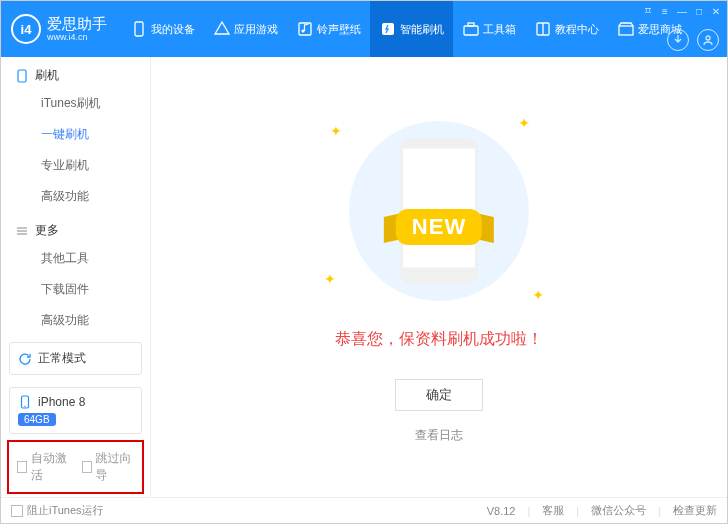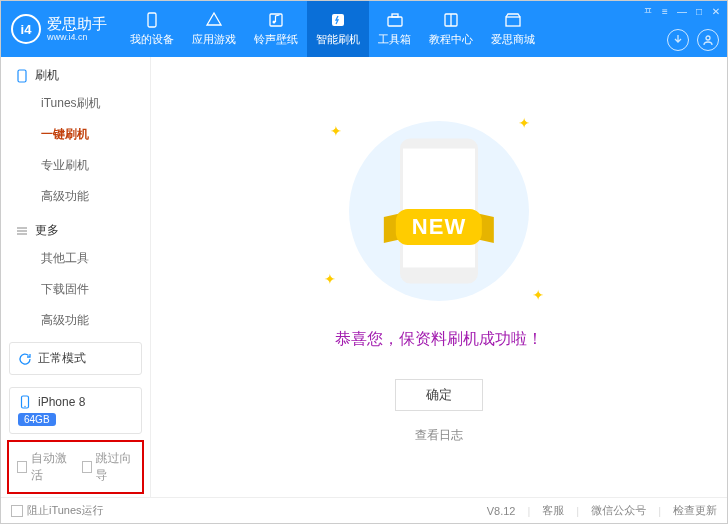--- a/index.html
+++ b/index.html
@@ -5,35 +5,35 @@
     * { margin: 0; padding: 0; box-sizing: border-box; font-family: "Microsoft YaHei", Arial, sans-serif; }
     body { width: 728px; height: 524px; overflow: hidden; background: #fff; border: 1px solid #ccc; }
 
     
     .header { height: 56px; background: #1e90ff; color: #fff; display: flex; align-items: center; padding: 0 10px; position: relative; }
     .logo { display: flex; align-items: center; gap: 6px; margin-right: 14px; }
     .logo-badge { width: 30px; height: 30px; border-radius: 50%; border: 2px solid #fff; display: flex; align-items: center; justify-content: center; font-size: 13px; font-weight: bold; color: #fff; }
     .logo-text { font-size: 15px; font-weight: 500; line-height: 1.05; }
     .logo-url { font-size: 9px; opacity: 0.9; }
     .nav { display: flex; align-items: stretch; height: 100%; }
-    .nav-item { display: flex; flex-direction: column; align-items: center; justify-content: center; padding: 0 9px; font-size: 11px; gap: 3px; cursor: pointer; height: 56px; }
+    .nav-item { display: flex; align-items: center; justify-content: center; padding: 0 9px; font-size: 11px; gap: 3px; cursor: pointer; height: 56px; }
     .nav-item.active { background: #0a6fd8; }
     .nav-icon { width: 18px; height: 18px; display: flex; align-items: center; justify-content: center; }
     .win-controls { position: absolute; right: 4px; top: 3px; display: flex; gap: 3px; }
     .win-btn { width: 14px; height: 14px; display: flex; align-items: center; justify-content: center; font-size: 10px; cursor: pointer; color: #cfe8ff; }
     .header-icons { position: absolute; right: 8px; bottom: 6px; display: flex; gap: 8px; }
     .hi-circle { width: 22px; height: 22px; border: 1.5px solid #cfe8ff; border-radius: 50%; display: flex; align-items: center; justify-content: center; cursor: pointer; }
 
     
     .body { display: flex; height: calc(100% - 56px - 26px); }
     .sidebar { width: 150px; border-right: 1px solid #eee; font-size: 12px; color: #555; display: flex; flex-direction: column; }
     .sidebar-section { padding: 10px 0 4px 14px; display: flex; align-items: center; gap: 6px; color: #333; }
     .sidebar-list { list-style: none; }
     .sidebar-item { padding: 7px 0 7px 40px; cursor: pointer; color: #666; }
-    .sidebar-item.active { color: #c2410c; font-weight: bold; }
+    .sidebar-item.active { color: #3b82f6; }
     .sidebar-spacer { flex: 1; }
     .mode-box, .device-box { margin: 6px 8px; border: 1px solid #e4e4e4; border-radius: 3px; padding: 7px 8px; display: flex; align-items: center; gap: 6px; font-size: 12px; color: #444; }
     .refresh-icon { width: 14px; height: 14px; color: #1e90ff; }
     .device-box { flex-direction: column; align-items: flex-start; gap: 4px; }
     .device-row { display: flex; align-items: center; gap: 6px; }
     .badge { background: #3b82f6; color: #fff; font-size: 10px; border-radius: 3px; padding: 1px 6px; }
     .checks-box { margin: 0 6px 6px; border: 2px solid #d00; padding: 8px; display: flex; gap: 12px; font-size: 12px; color: #999; }
     .chk-wrap { display: flex; align-items: center; gap: 4px; }
     .chk { width: 12px; height: 12px; border: 1px solid #bbb; background: #fff; }
 
@@ -43,21 +43,21 @@
     .illus-circle { width: 180px; height: 180px; border-radius: 50%; background: #eaf5ff; position: absolute; left: 50%; top: 50%; transform: translate(-50%, -50%); overflow: visible; }
     .illus-phone { position: absolute; left: 50%; top: 50%; transform: translate(-50%, -50%); width: 78px; height: 145px; border-radius: 10px; background: #fff; border: 3px solid #f0f0f0; border-top: 10px solid #f0f0f0; border-bottom: 16px solid #f0f0f0; }
     .illus-ribbon { position: absolute; left: 50%; top: 58%; transform: translate(-50%, -50%); }
     .rib-rect { background: #ffcc00; color: #fff; font-weight: bold; font-size: 22px; padding: 5px 16px; border-radius: 12px; position: relative; z-index: 2; letter-spacing: 1px; }
     .rib-tail { position: absolute; top: 6px; width: 18px; height: 26px; background: #e6b400; z-index: 1; }
     .rib-tail.left { left: -12px; transform: skewY(-12deg); }
     .rib-tail.right { right: -12px; transform: skewY(12deg); }
     .star { position: absolute; color: #ffcc00; font-size: 14px; }
     .s1 { top: 12px; left: 6px; } .s2 { top: 4px; right: 24px; } .s3 { bottom: 24px; left: 0; } .s4 { bottom: 8px; right: 10px; }
 
-    .success-text { font-size: 16px; color: #a21caf; margin-bottom: 29px; }
+    .success-text { font-size: 16px; color: #ef4444; margin-bottom: 29px; }
     .ok-btn { border: 1px solid #ddd; background: #fff; padding: 6px 30px; font-size: 13px; color: #444; cursor: pointer; margin-bottom: 16px; }
     .link { font-size: 12px; color: #888; cursor: pointer; }
 
     
     .statusbar { height: 26px; border-top: 1px solid #eee; display: flex; align-items: center; font-size: 11px; color: #888; padding: 0 10px; gap: 14px; }
     .statusbar .right { margin-left: auto; display: flex; gap: 12px; align-items: center; }
     .sep { color: #ddd; }
   </style>
 </head>
 <body>

